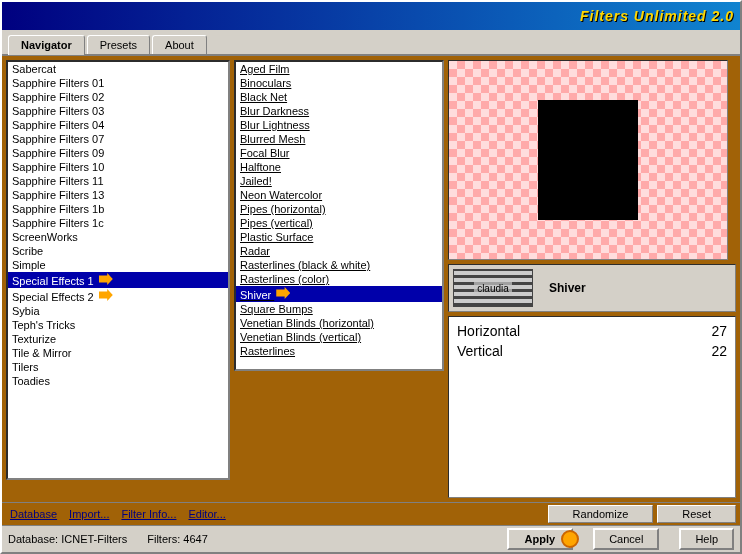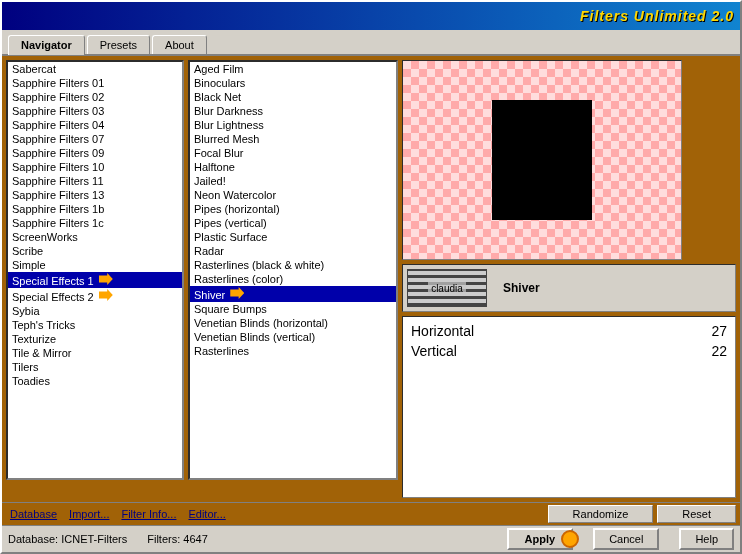--- a/index.html
+++ b/index.html
@@ -267,30 +267,31 @@
       font-size: 11px;
     }
 
     .spacer { flex: 1; }
 
     .left-list-wrapper, .middle-list-wrapper {
       display: flex;
     }
 
     .left-list-wrapper {
-      width: 178px;
+      width: 224px;
       height: 420px;
       border: 2px inset #808080;
       justify-content: flex-end;
     }
 
     .middle-list-wrapper {
       width: 210px;
-      height: 420px;
+      height: 311px;
       border: 2px inset #808080;
+      text-decoration: underline;
     }
 
     .list-scroll {
       flex: 1;
       overflow-y: auto;
       overflow-x: hidden;
       background: white;
     }
   </style>
 </head>

